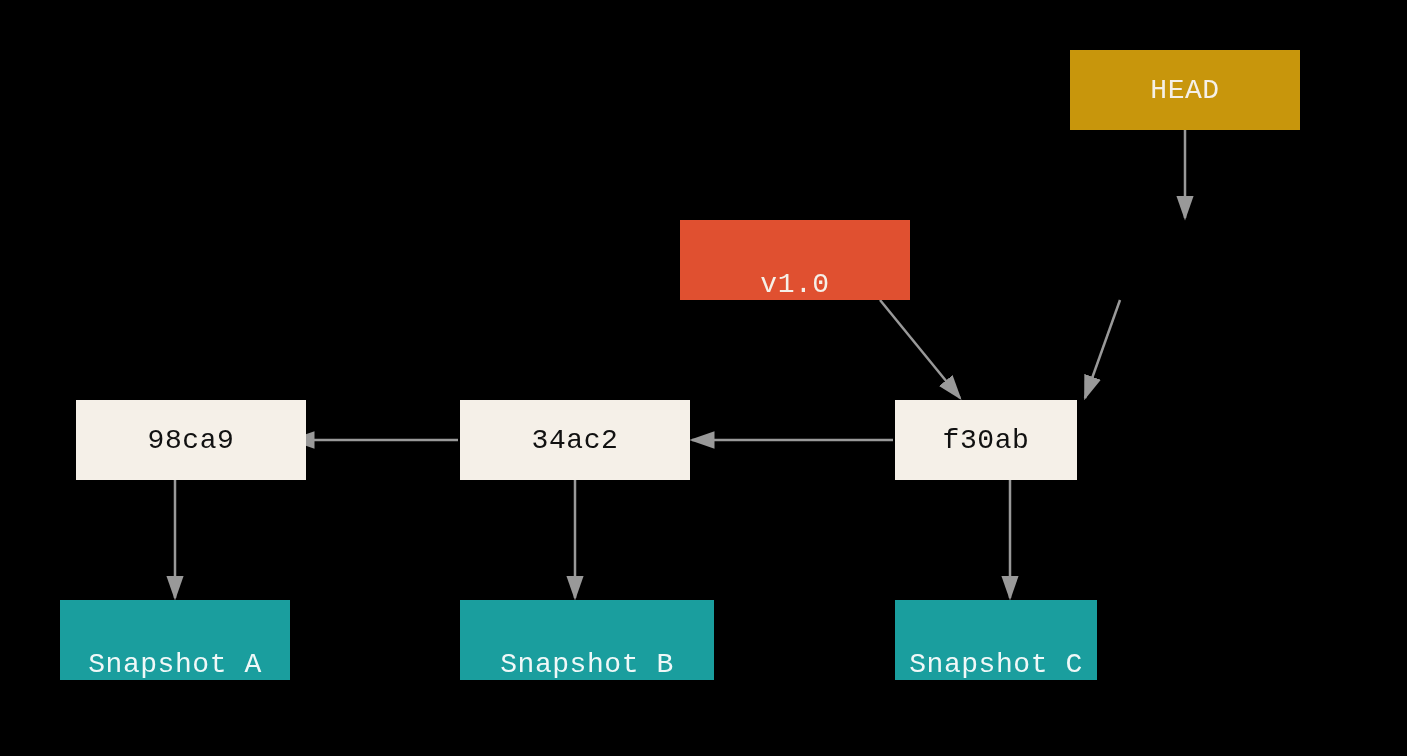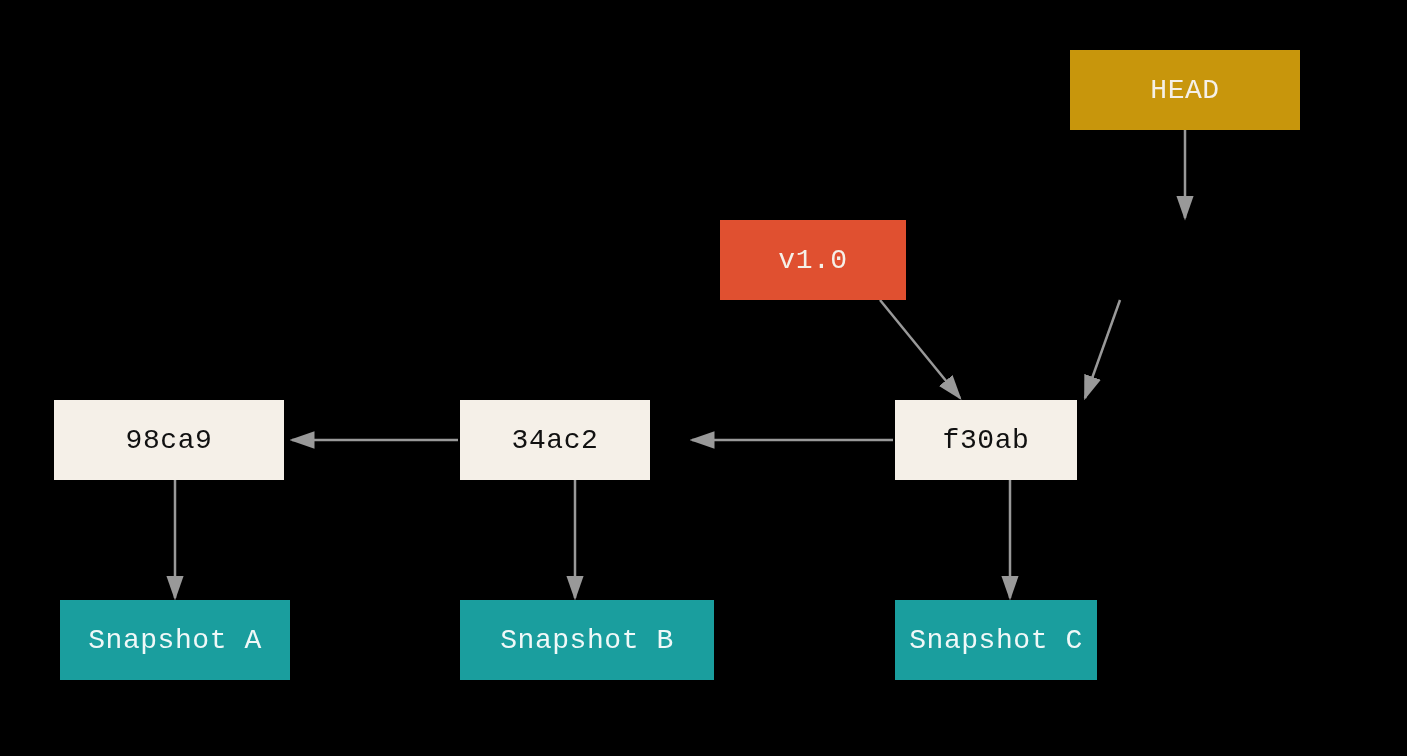--- a/index.html
+++ b/index.html
@@ -48,20 +48,21 @@
       color: #f5f0e8;
       width: 230px;
       height: 80px;
     }
 
     .node-snapshot {
       background: #1a9e9e;
       color: #f0f8f8;
       width: 230px;
       height: 80px;
+      align-items: flex-end;
     }
 
     svg.arrows {
       position: absolute;
       top: 0;
       left: 0;
       width: 1407px;
       height: 756px;
       pointer-events: none;
     }
@@ -104,33 +105,33 @@
     <line x1="575" y1="480" x2="575" y2="598" marker-end="url(#arrow)"></line>
 
     <line x1="1010" y1="480" x2="1010" y2="598" marker-end="url(#arrow)"></line>
   </svg>
 
   <div class="node node-head" style="left:1070px; top:50px; width:230px; height:80px;">
     <span>HEAD</span>
   </div>
 
 
-  <div class="node node-ref-red" style="left:720px; top:220px; width:186px; height:80px;">
+  <div class="node node-ref-red" style="left:680px; top:220px; width:230px; height:80px;align-items:flex-end;">
     <span>v1.0</span>
   </div>
 
   <div class="node node-commit" style="left:895px; top:400px; width:182px; height:80px;">
     <span>f30ab</span>
   </div>
 
-  <div class="node node-commit" style="left:460px; top:400px; width:190px; height:80px;">
+  <div class="node node-commit" style="left:460px; top:400px; width:230px; height:80px;">
     <span>34ac2</span>
   </div>
 
-  <div class="node node-commit" style="left:54px; top:400px; width:230px; height:80px;">
+  <div class="node node-commit" style="left:76px; top:400px; width:230px; height:80px;">
     <span>98ca9</span>
   </div>
 
   <div class="node node-snapshot" style="left:60px; top:600px; width:230px; height:80px;">
     <span>Snapshot A</span>
   </div>
 
   <div class="node node-snapshot" style="left:460px; top:600px; width:254px; height:80px;">
     <span>Snapshot B</span>
   </div>

